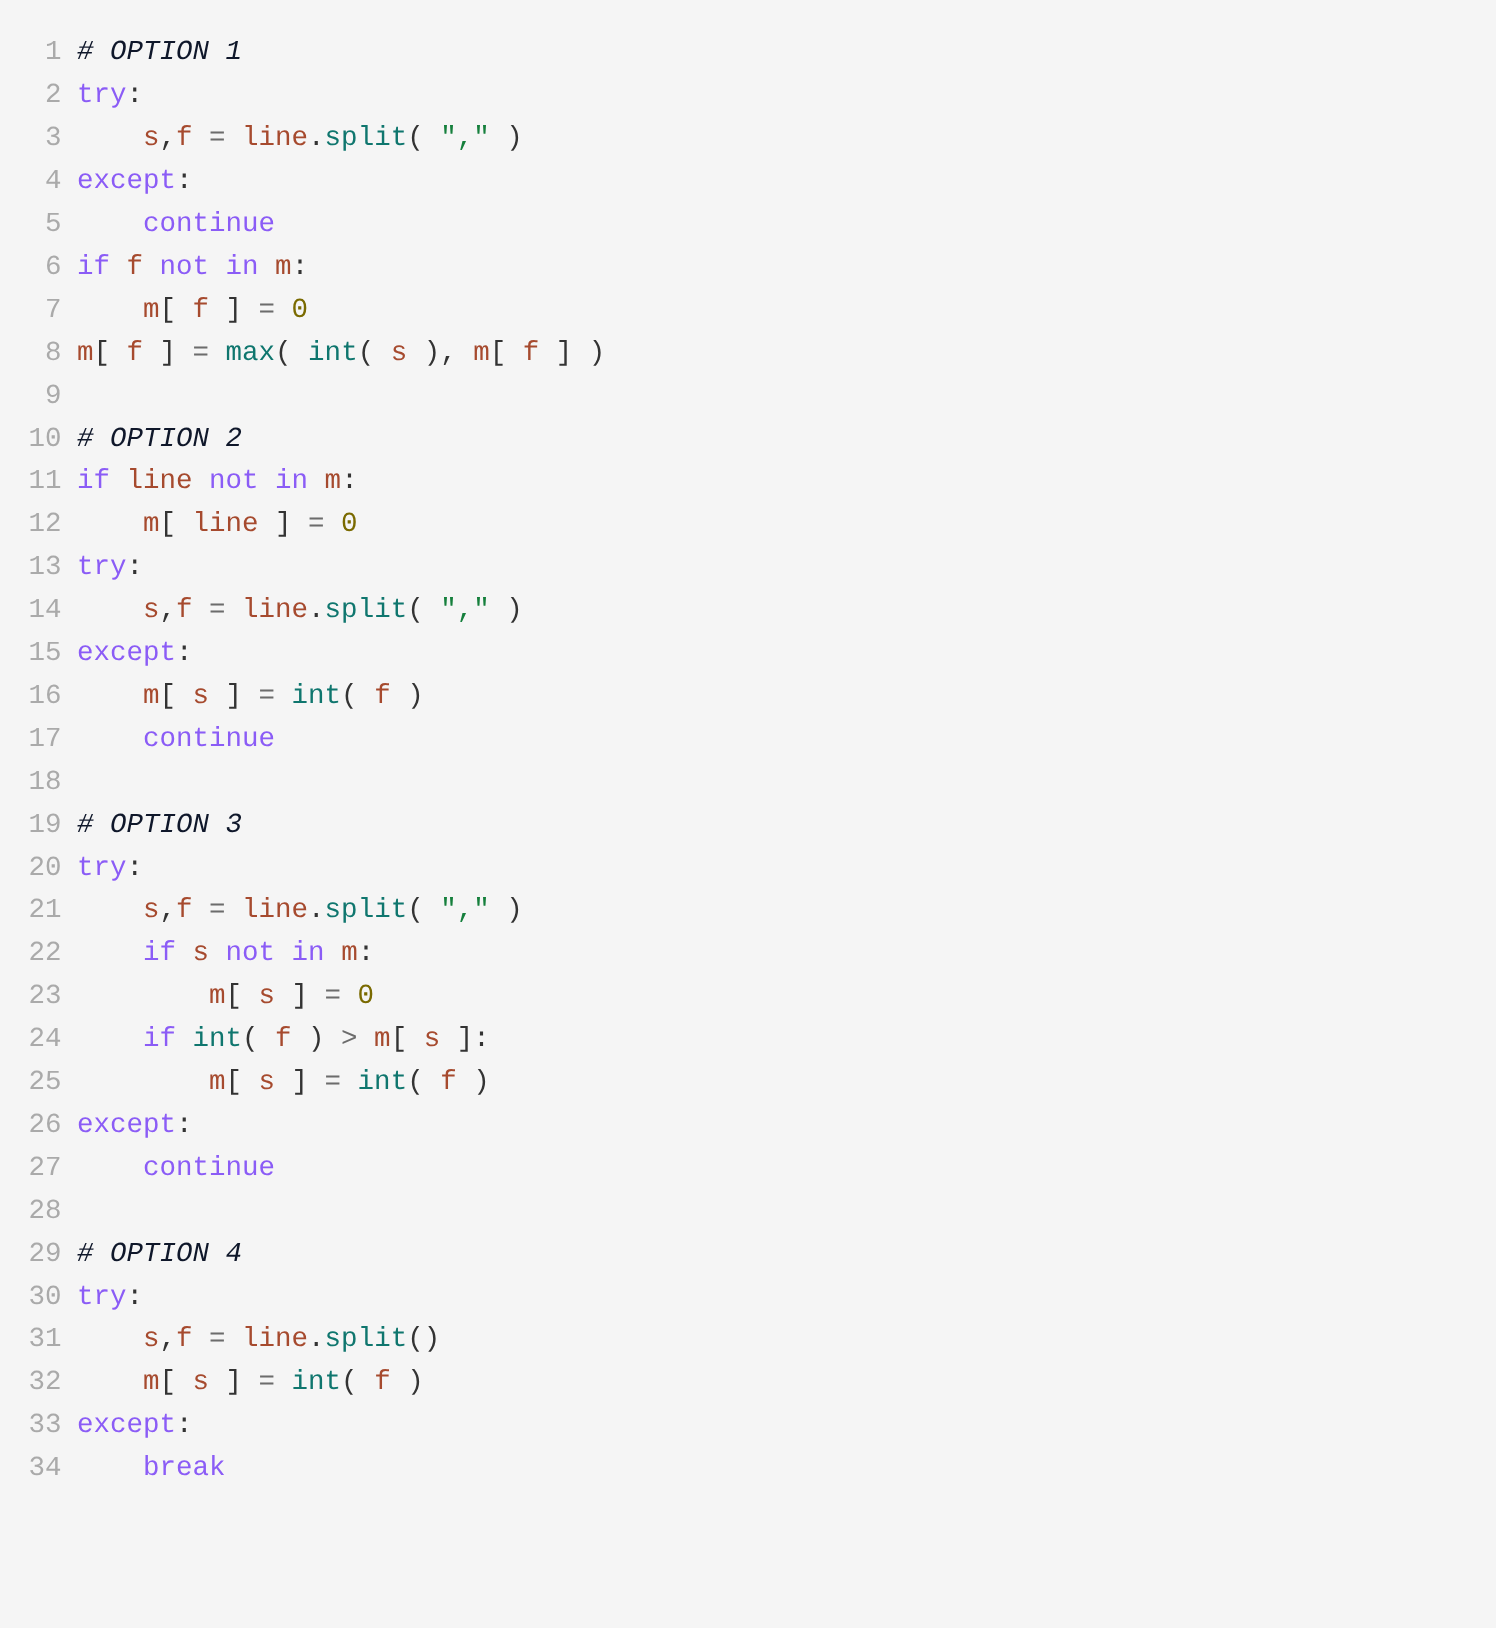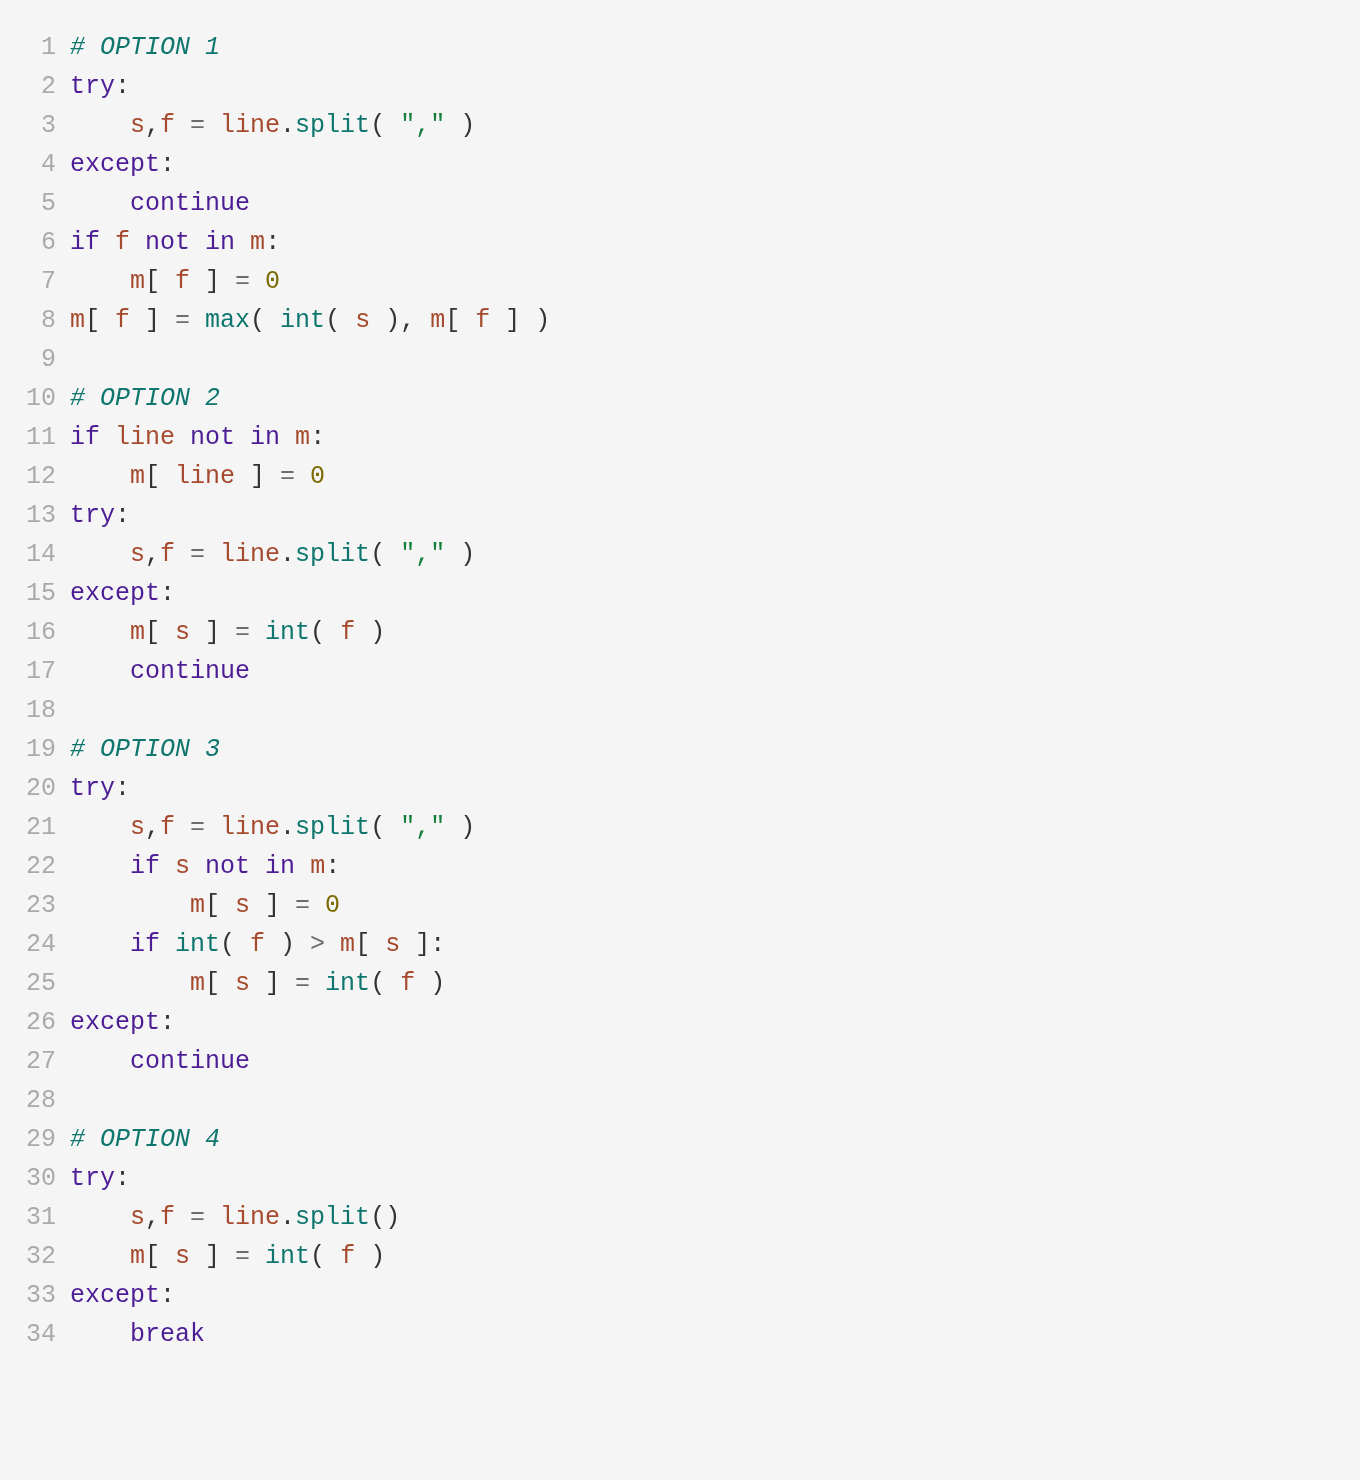--- a/index.html
+++ b/index.html
@@ -25,22 +25,22 @@
     width: 56px;
     text-align: right;
     padding-right: 14px;
     color: #aaa;
     user-select: none;
     flex-shrink: 0;
   }
   .code {
     flex: 1;
   }
-  .c-comment    { color: #0f766e; font-style: italic; }
-  .c-keyword    { color: #4c1d95; }   
+  .c-comment    { color: #0f172a; font-style: italic; }
+  .c-keyword    { color: #8b5cf6; }   
   .c-ident      { color: #a64a2e; }   
   .c-call       { color: #0f766e; }   
   .c-string     { color: #157f3c; }   
   .c-number     { color: #7a6a00; }   
   .c-punct      { color: #333333; }
   .c-op         { color: #6c6c6c; }
 </style>
 </head>
 <body>
 

